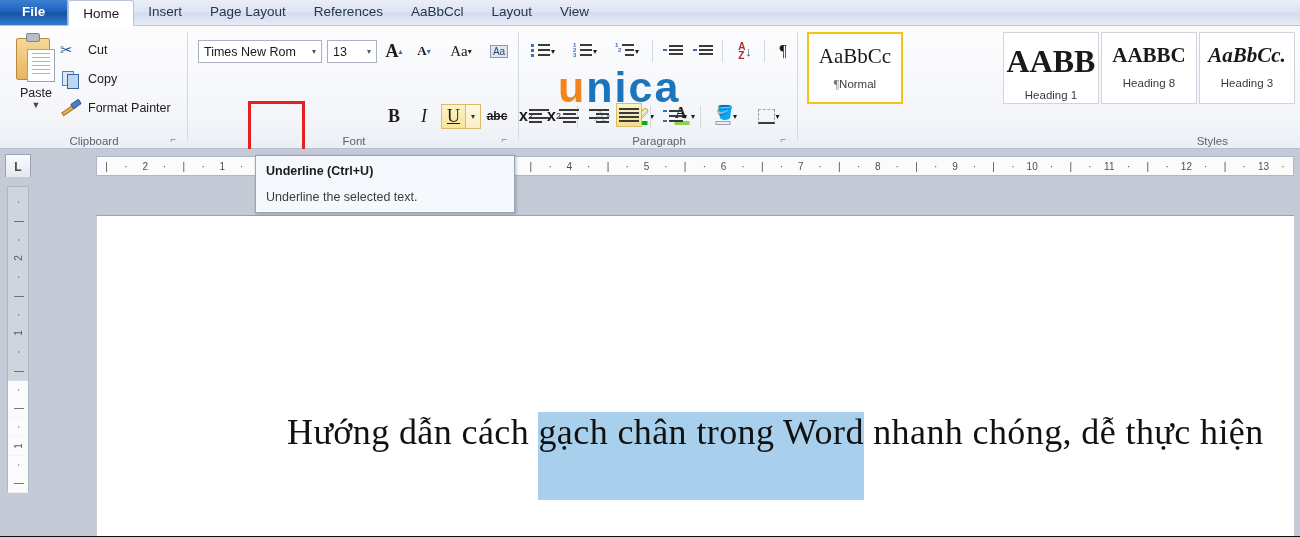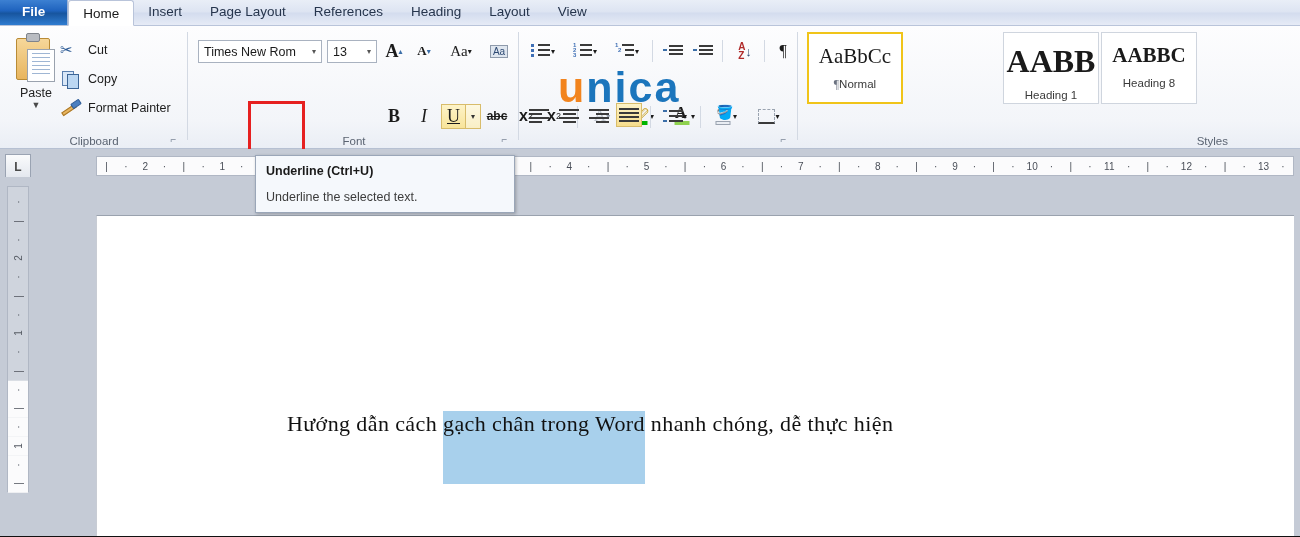--- a/index.html
+++ b/index.html
@@ -171,41 +171,41 @@
     display: flex; flex-direction: column; align-items: center; padding-top: 6px;
   }
   #vruler .vmk { font-size: 10px; color: #575c65; flex: none; text-align: center; writing-mode: vertical-rl; transform: rotate(180deg); }
   #vruler .vwhite { background: #fbfbfc; }
   .page {
     position: absolute; left: 96px; top: 29px; width: 1198px; height: 322px;
     background: #fff; border-top: 1px solid #9aa2ae; border-left: 1px solid #c8ccd4;
   }
   #doc-line {
     position: absolute; left: 190px; top: 195px; width: 920px;
-    font-family: "Liberation Serif", serif; font-size: 22px; color: #111;
+    font-family: "Liberation Serif", serif; font-size: 36px; color: #111;
     white-space: nowrap; letter-spacing: .4px;
   }
   #doc-line .sel {
     background: #a8d0ec; padding-bottom: 48px;
     box-decoration-break: clone; -webkit-box-decoration-break: clone;
   }
   .bottomline { position: absolute; left: 0; top: 536px; width: 1300px; height: 1px; background: #111; }
 </style>
 </head>
 <body>
 
 <div id="app">
 
   <div class="tabbar">
     <div class="tab file">File</div>
     <div class="tab active">Home</div>
     <div class="tab">Insert</div>
     <div class="tab">Page Layout</div>
     <div class="tab">References</div>
-    <div class="tab">Heading</div>
+    <div class="tab">AaBbCcl</div>
     <div class="tab">Layout</div>
     <div class="tab">View</div>
   </div>
 
   <div class="ribbon">
 
     <div class="group grp-clipboard">
       <div class="paste-btn">
         <div class="clipboard-icon">
           <div class="cb-board"></div>
@@ -437,36 +437,41 @@
       </div>
       <div class="tb wide" style="left:232px;top:78px">
         <span style="display:inline-block;width:17px;height:15px;border:1px dashed #9aa3b0;border-bottom:2px solid #3a3a3a"></span>
           <span class="car" style="font-size:8px">▾</span>
       </div>
 
       <div style="position:absolute;left:38px;top:40px;font-size:43px;font-weight:700;letter-spacing:2px;line-height:43px;z-index:5">
         <span style="color:#f2841e">u</span><span style="color:#1b75bc">nica</span>
       </div>
 
+      <div class="group-label">Paragraph</div>
       <div class="dlg-launcher" style="right:8px">⌐</div>
       <div class="group-sep" style="right:0"></div>
     </div>
 
     <div class="group grp-styles">
       <div class="stylebox sel" style="left:8px">
         <div class="st-prev">AaBbCc</div>
         <div class="st-name"><span class="st-pil">¶</span><span>Normal</span></div>
       </div>
       <div class="stylebox" style="left:204px">
         <div class="st-prev" style="font-weight:700;font-size:32px">AABB</div>
         <div class="st-name">Heading 1</div>
       </div>
       <div class="stylebox" style="left:302px">
         <div class="st-prev" style="font-weight:700;font-size:21px">AABBC</div>
         <div class="st-name">Heading 8</div>
+      </div>
+      <div class="stylebox" style="left:400px">
+        <div class="st-prev" style="font-style:italic;font-weight:700">AaBbCc.</div>
+        <div class="st-name">Heading 3</div>
       </div>
       <div class="group-label" style="text-align:right;padding-right:72px">Styles</div>
     </div>
 
     <div id="u-highlight-box"></div>
   </div>
 
   <div id="tooltip">
     <div class="tt-title">Underline (Ctrl+U)</div>
     <div class="tt-desc">Underline the selected text.</div>

